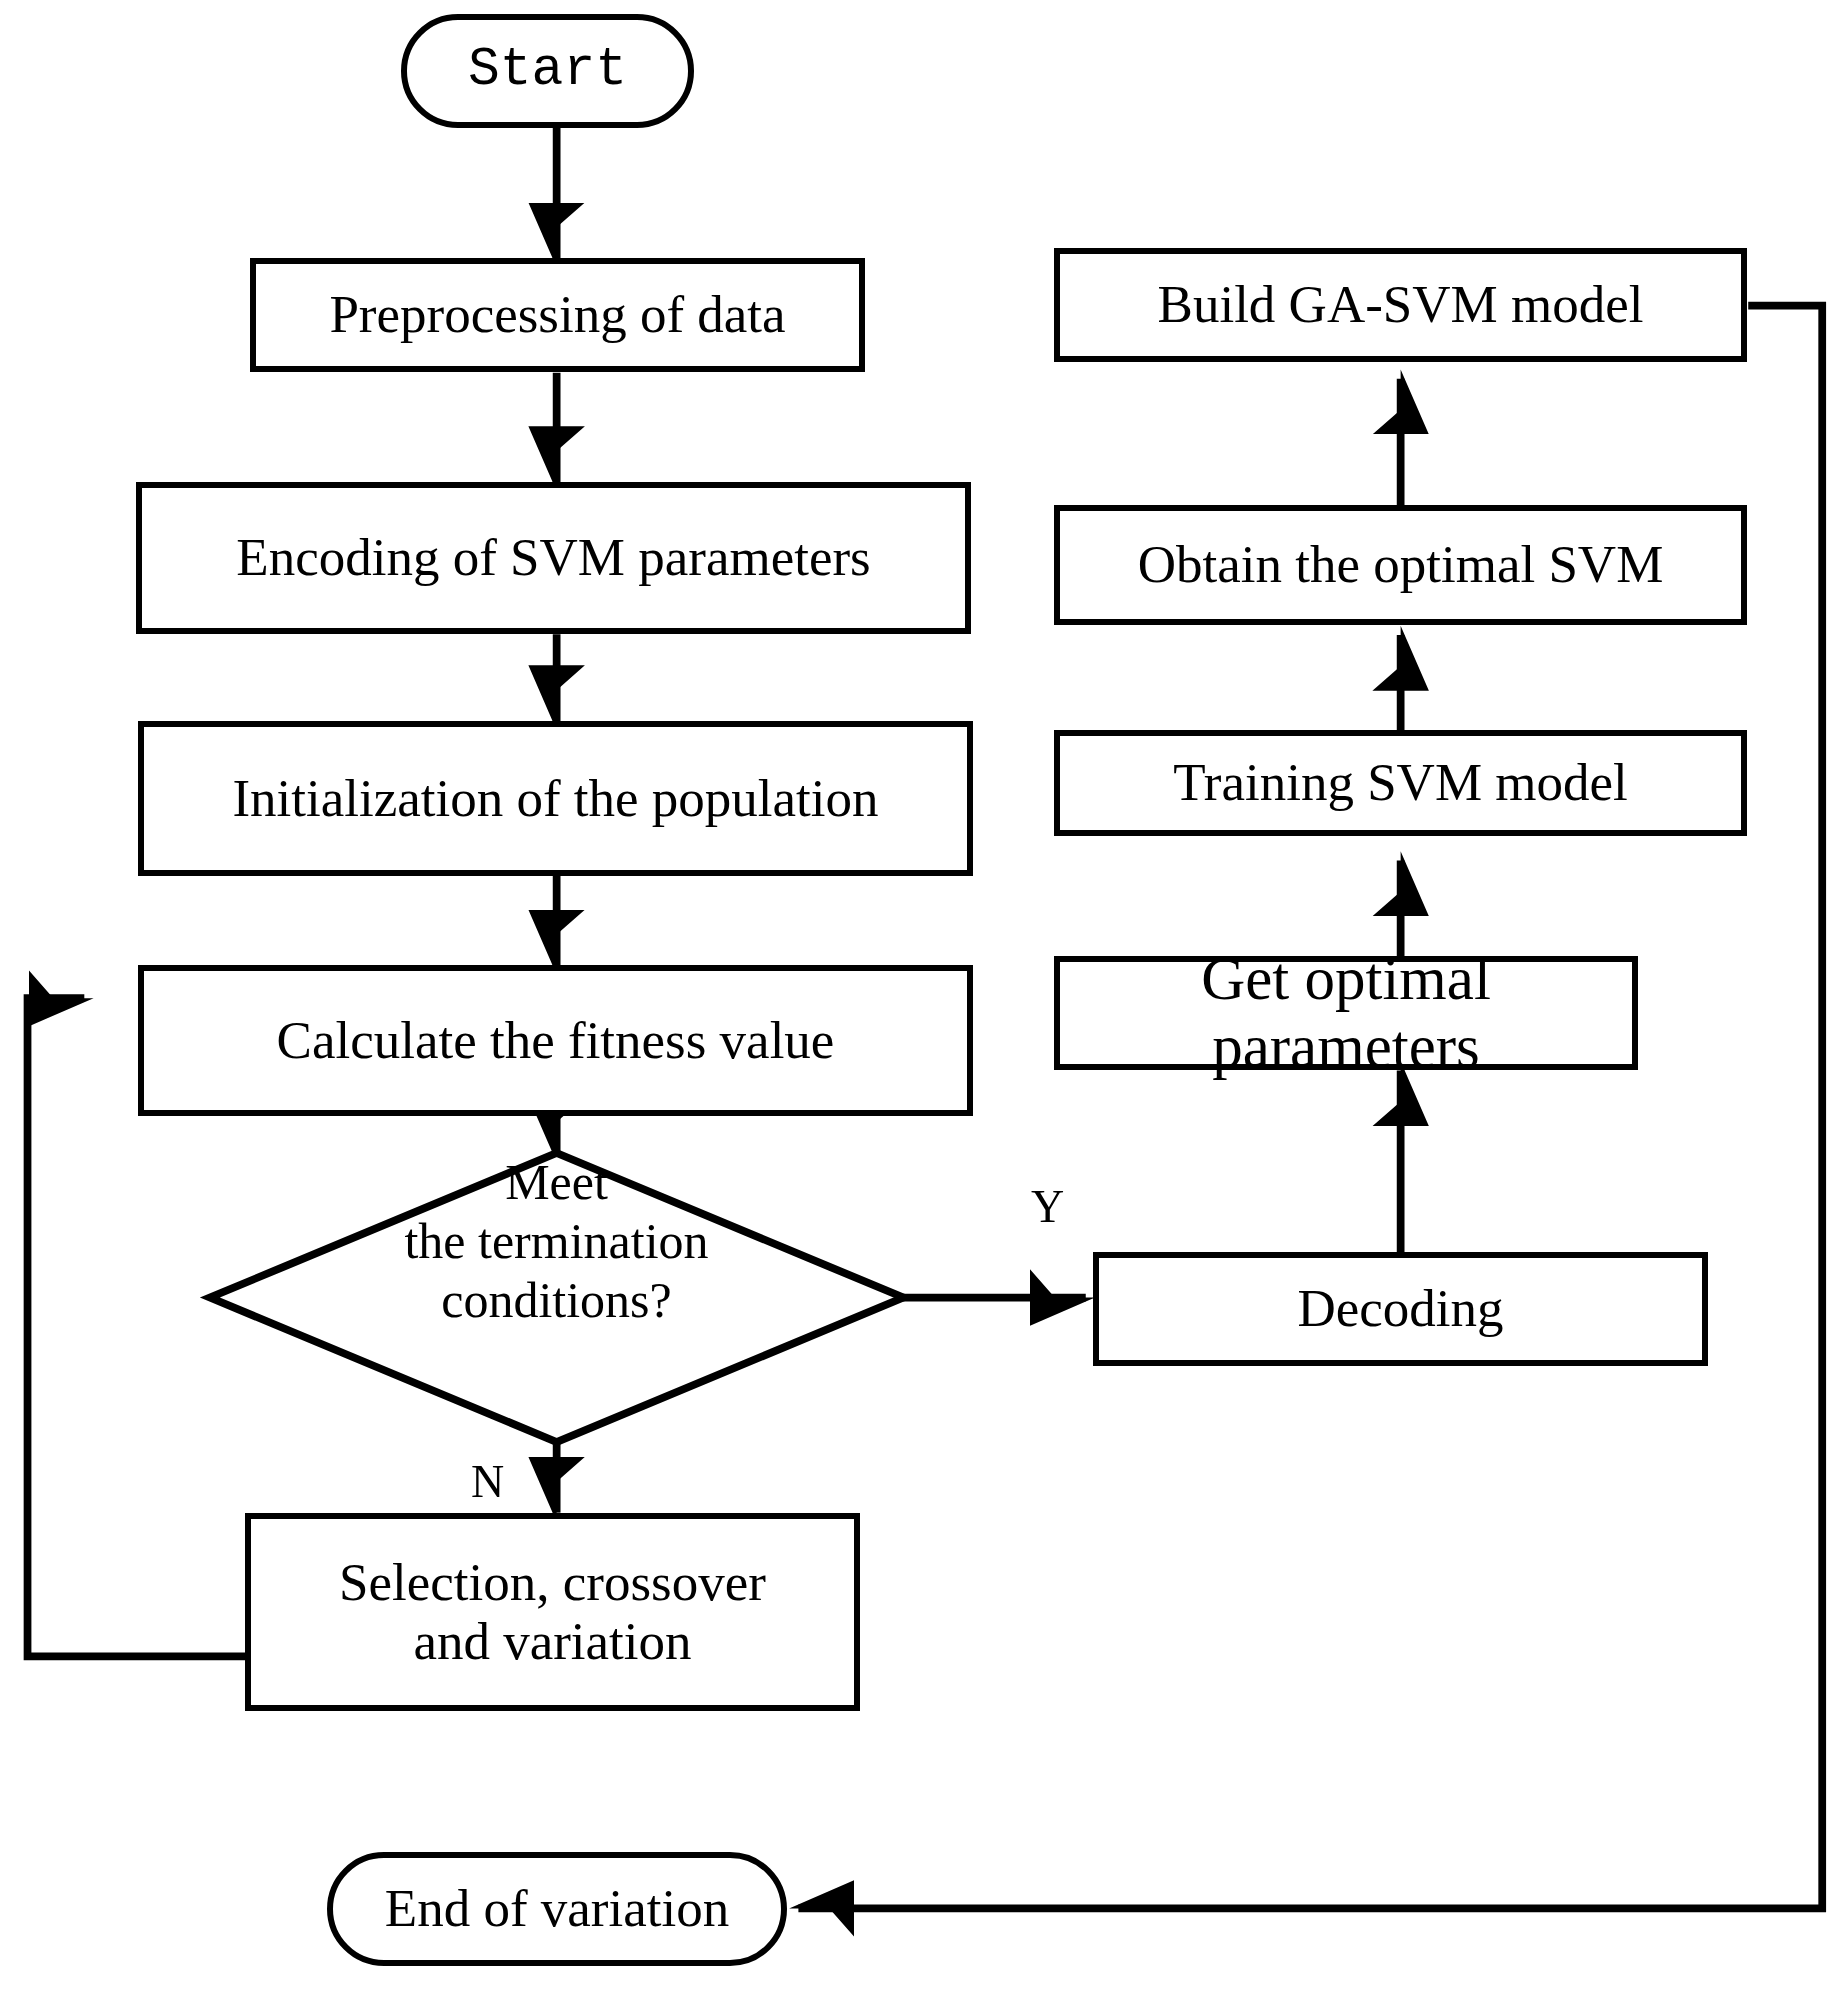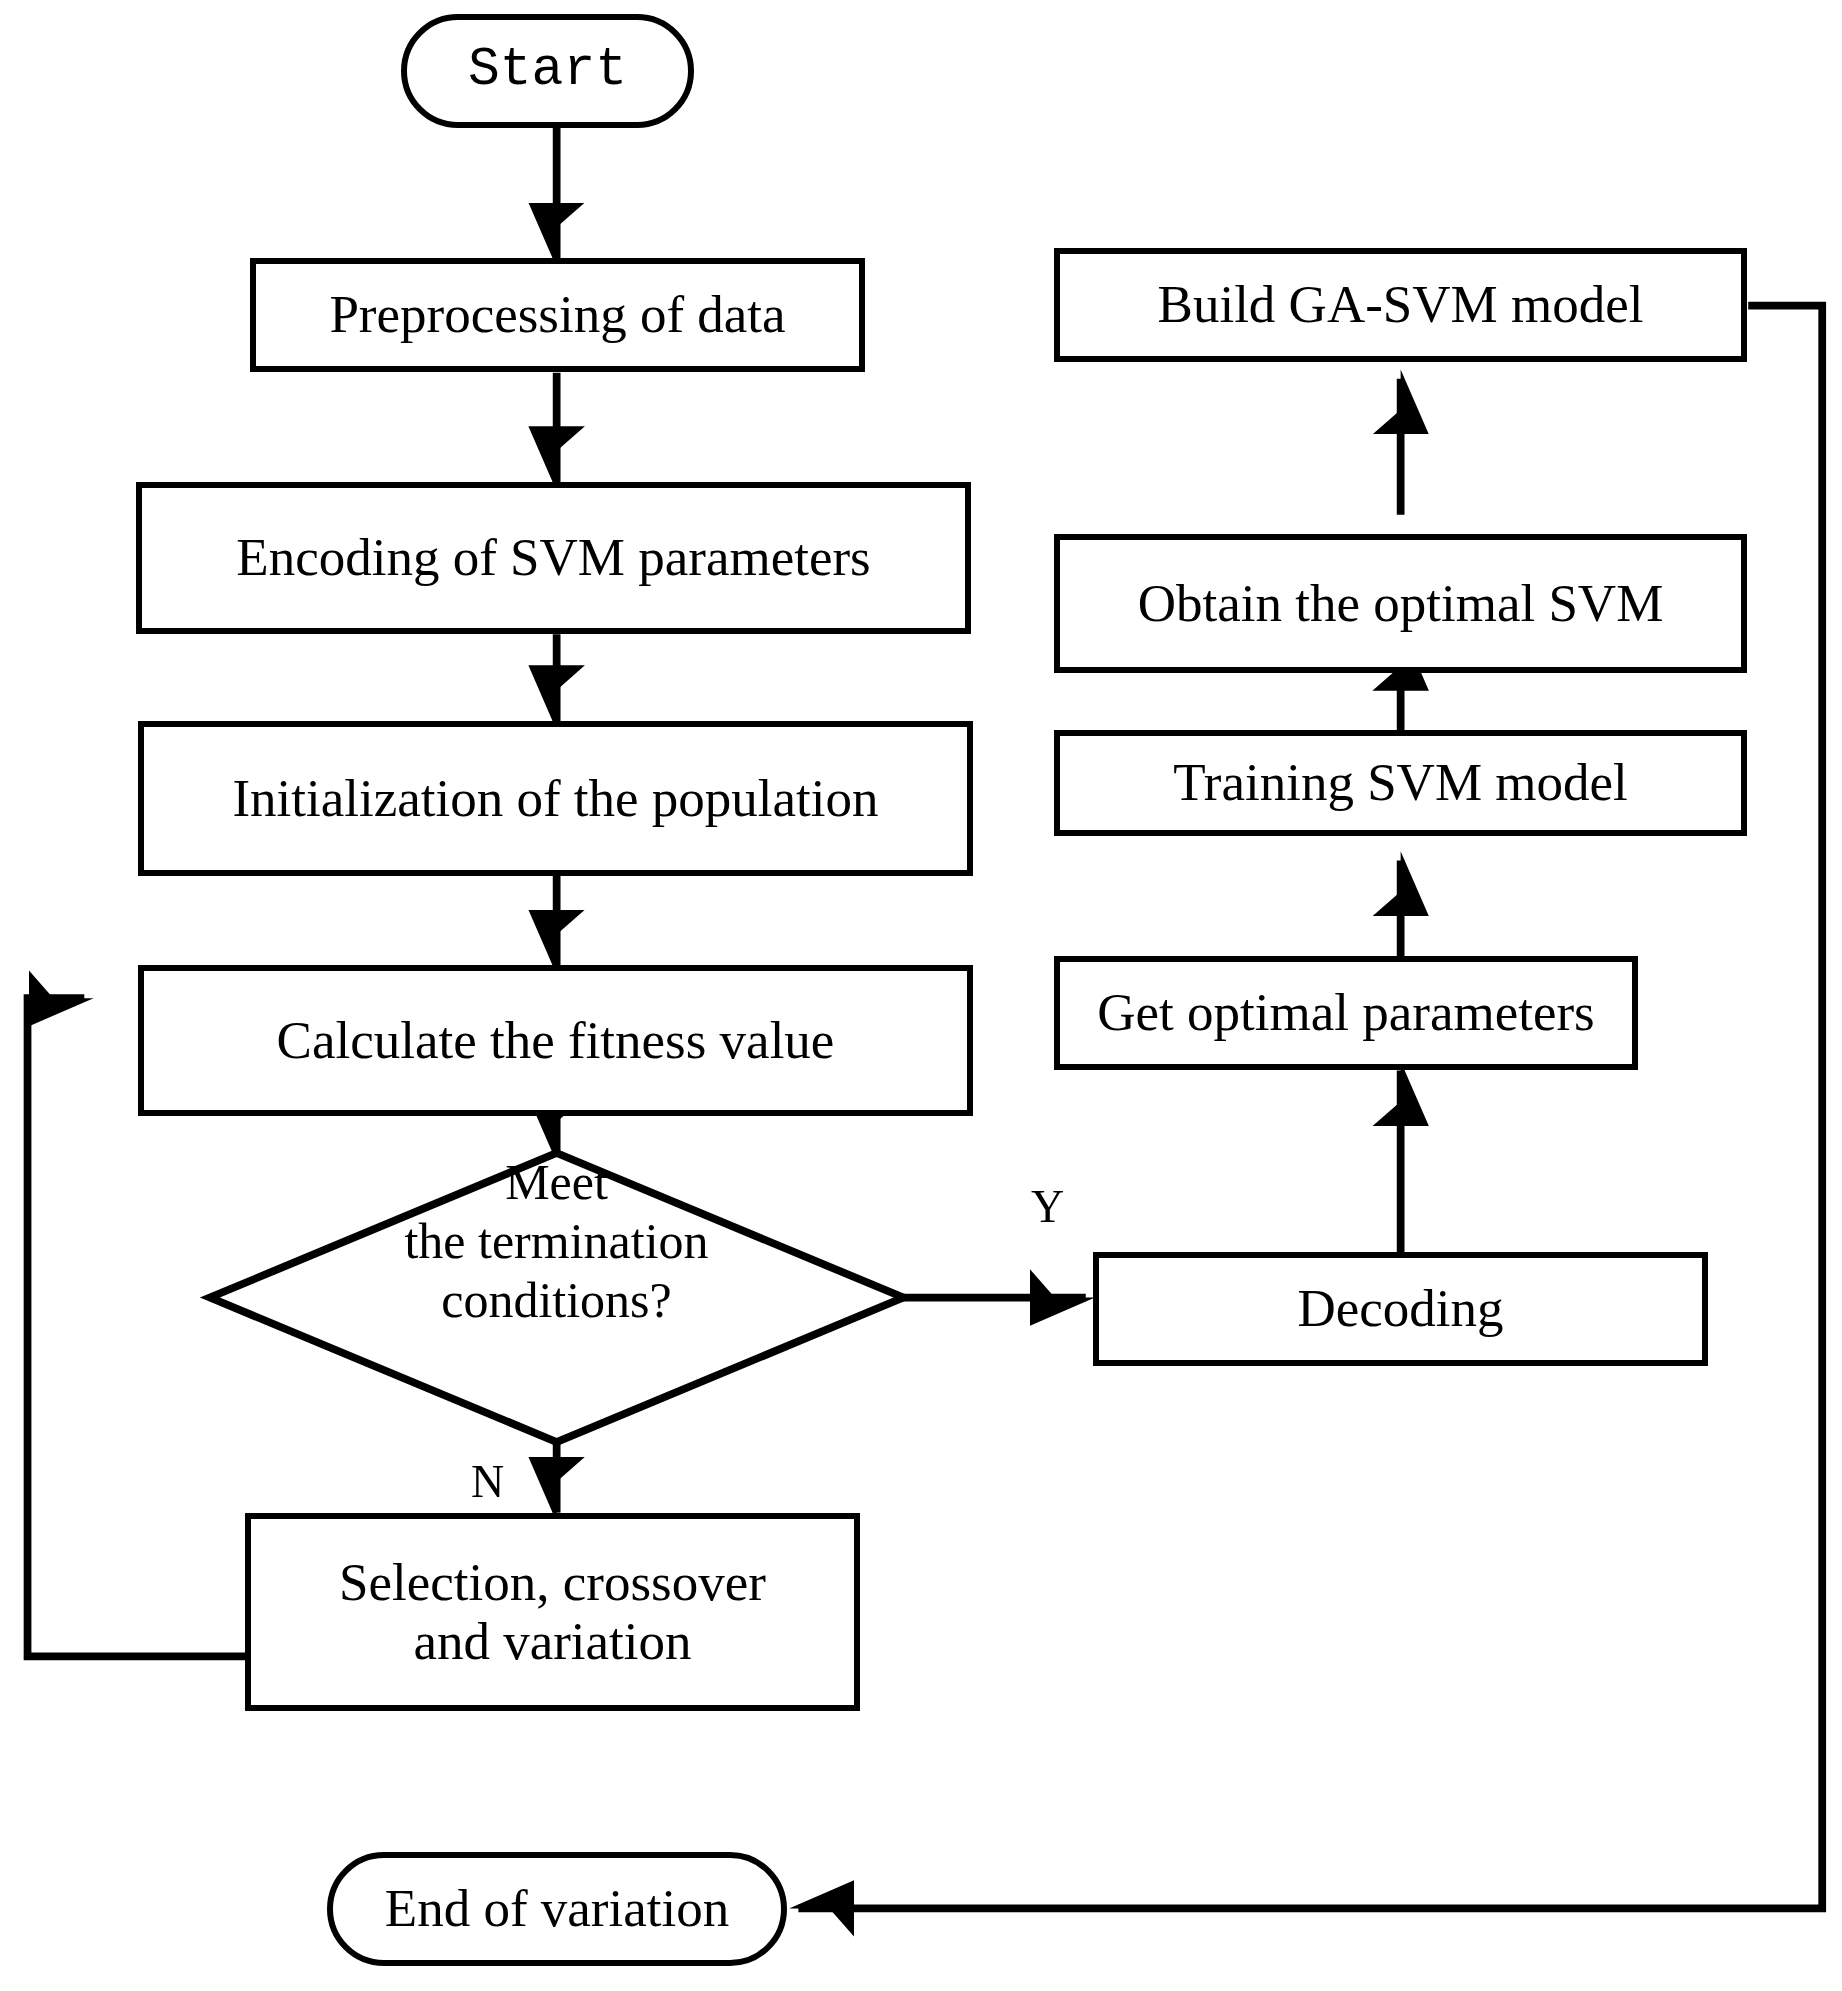--- a/index.html
+++ b/index.html
@@ -89,29 +89,29 @@
 
   <div class="node proc" style="left:245px;top:1513px;width:615px;height:198px;font-size:53px;">
     <span class="lbl">Selection, crossover
 and variation</span>
   </div>
 
   <div class="node proc" style="left:1093px;top:1252px;width:615px;height:114px;font-size:53px;">
     <span class="lbl">Decoding</span>
   </div>
 
-  <div class="node proc" style="left:1054px;top:956px;width:584px;height:114px;font-size:53px;">
+  <div class="node proc" style="left:1054px;top:956px;width:584px;height:114px;font-size:61px;">
     <span class="lbl">Get optimal parameters</span>
   </div>
 
   <div class="node proc" style="left:1054px;top:730px;width:693px;height:106px;font-size:53px;">
     <span class="lbl">Training SVM model</span>
   </div>
 
-  <div class="node proc" style="left:1054px;top:534px;width:693px;height:139px;font-size:53px;">
+  <div class="node proc" style="left:1054px;top:505px;width:693px;height:120px;font-size:53px;">
     <span class="lbl">Obtain the optimal SVM</span>
   </div>
 
   <div class="node proc" style="left:1054px;top:248px;width:693px;height:114px;font-size:53px;">
     <span class="lbl">Build GA-SVM model</span>
   </div>
 
   <div class="node term" style="left:327px;top:1852px;width:460px;height:114px;font-size:53px;">
     <span class="lbl">End of variation</span>
   </div>

